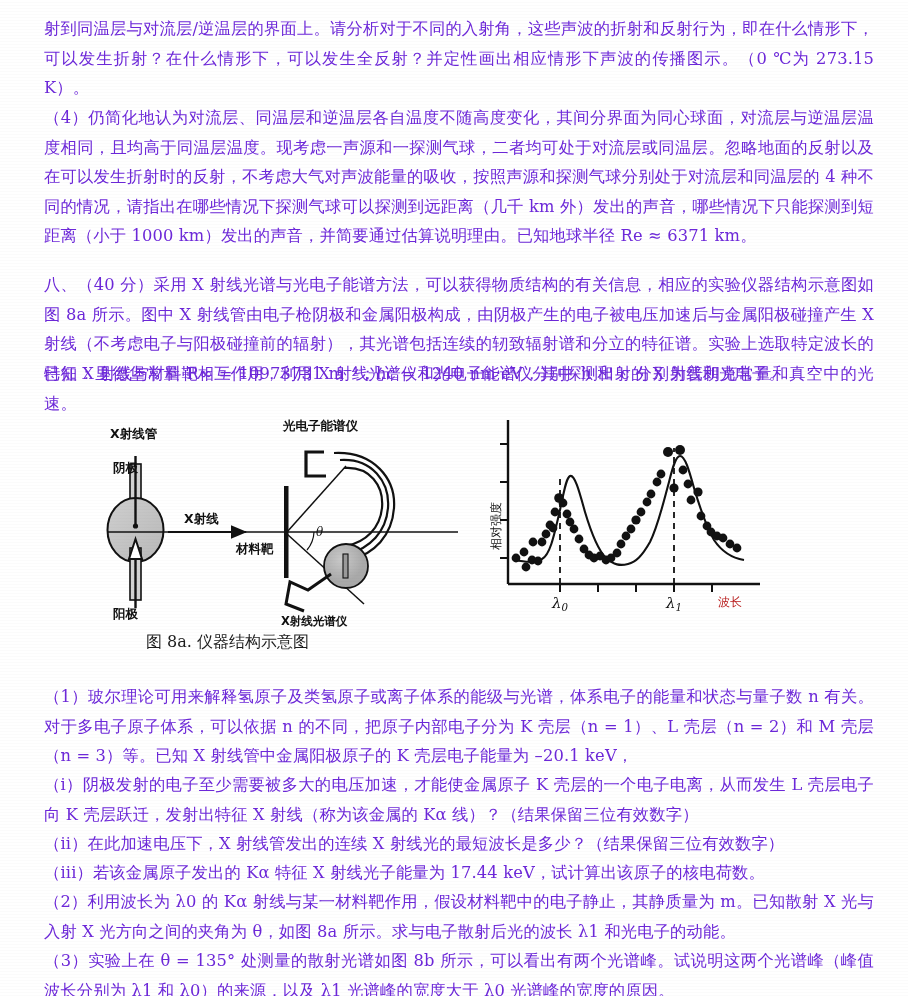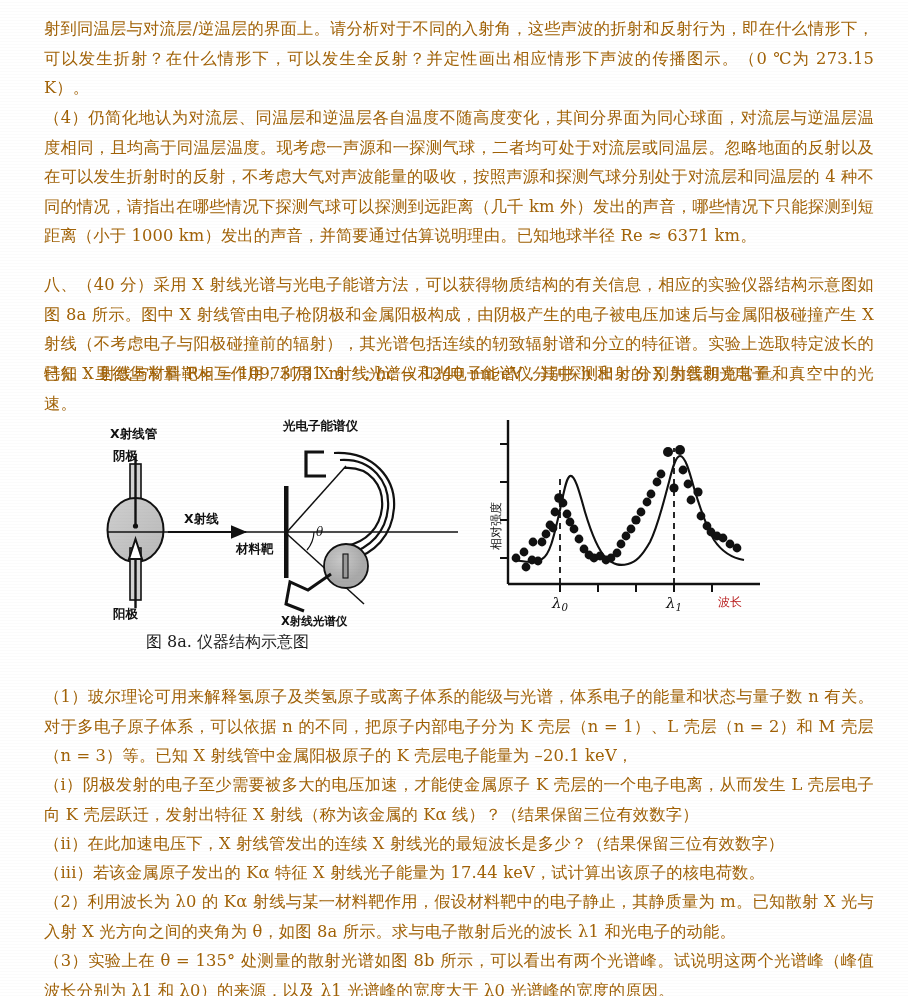--- a/index.html
+++ b/index.html
@@ -24,21 +24,21 @@
   }
   .text-block {
     position: absolute;
     left: 44px;
     width: 830px;
     font-size: 16.3px;
     line-height: 29.6px;
     text-align: justify;
     text-justify: inter-character;
     letter-spacing: 0.15px;
-    color: #a16207;
+    color: #6d28d9;
   }
   .para { margin: 0; }
   sub { font-size: 0.68em; vertical-align: -0.28em; }
 
   
   .figures {
     position: absolute;
     left: 0;
     top: 408px;
     width: 908px;
@@ -185,21 +185,21 @@
 
         <g>
           <circle cx="268" cy="158" r="22" fill="url(#detfill)" stroke="#111" stroke-width="1.8"></circle>
           <rect x="265" y="146" width="5" height="24" fill="#9a9a9a" stroke="#111" stroke-width="1.1"></rect>
           <path d="M253,166 L230,182 L212,174 L208,196 L226,203" fill="none" stroke="#111" stroke-width="3"></path>
         </g>
       </svg>
 
       
       <span class="fig-label" style="left: 32px; top: 18px;">X射线管</span>
-      <span class="fig-label" style="left: 35px; top: 40px;">阴极</span>
+      <span class="fig-label" style="left: 35px; top: 52px;">阴极</span>
       <span class="fig-label" style="left: 35px; top: 198px;">阳极</span>
       <span class="fig-label" style="left: 106px; top: 103px;">X射线</span>
       <span class="fig-label" style="left: 158px; top: 133px;">材料靶</span>
       <span class="fig-label" style="left: 205px; top: 10px;">光电子能谱仪</span>
       <span class="fig-label small" style="left: 203px; top: 206px;">X射线光谱仪</span>
       <span class="tickmark" style="left: 238px; top: 117px; font-size: 12px;">θ</span>
     </div>
 
     <div class="fig" id="fig-b">
       <svg width="400" height="240" viewBox="0 0 400 240">

